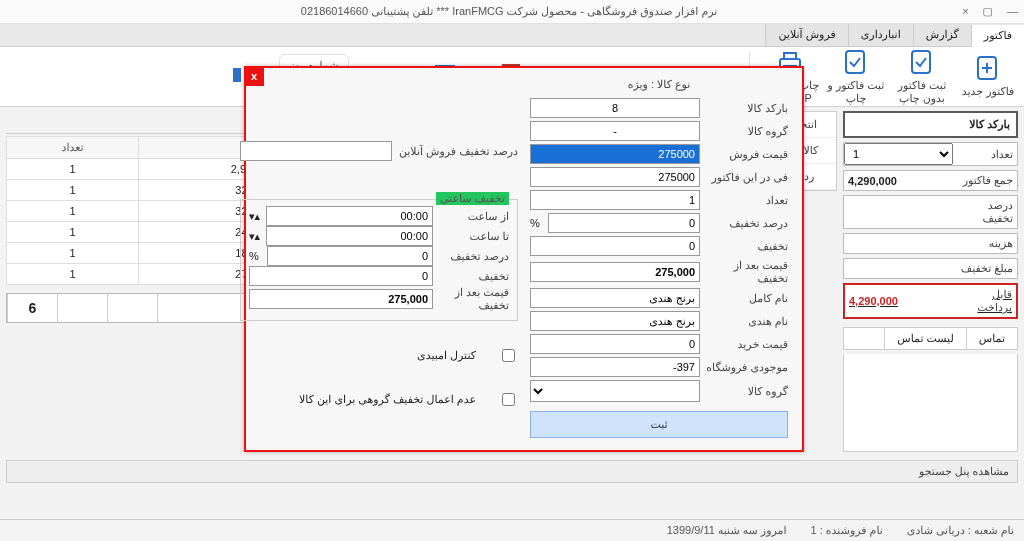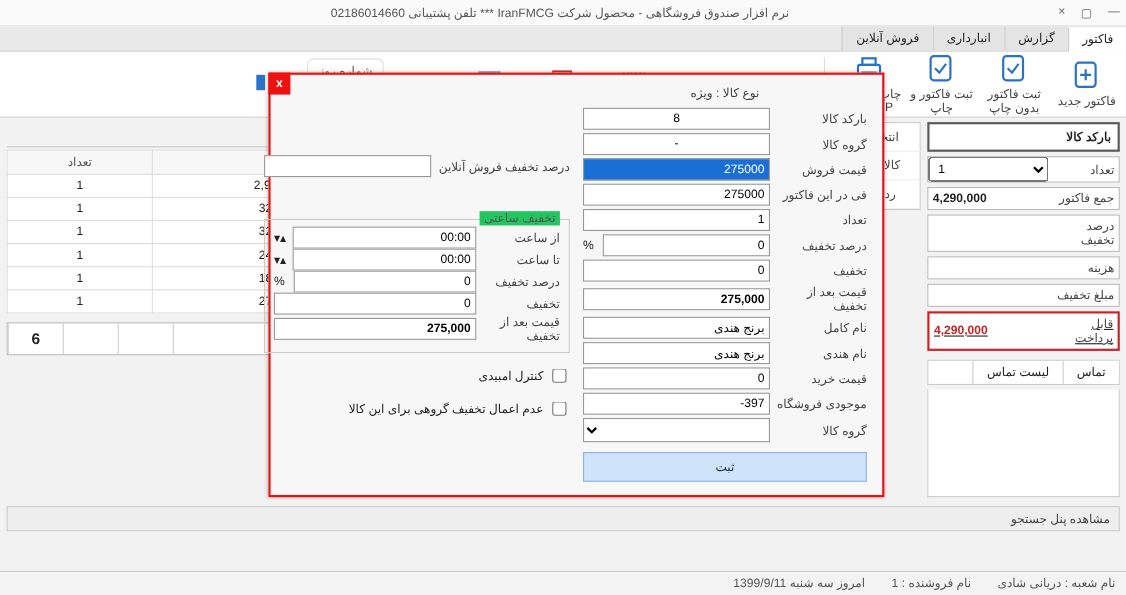--- a/index.html
+++ b/index.html
@@ -51,21 +51,21 @@
   .modal-body { padding:10px 14px 12px 14px; display:flex; gap:12px; }
   .col { flex:1; display:flex; flex-direction:column; gap:3px; }
   .field { display:flex; align-items:center; gap:6px; }
   .field .flabel { width:82px; text-align:right; color:#444; font-size:11px; }
   .field input, .field select { flex:1; border:1px solid #999; padding:3px 4px; background:#fff; font-size:11px; direction:rtl; }
   .field input.ltr { direction:ltr; text-align:right; }
   .highlight input { background:#1a6fd6; color:#fff; }
   .bold input { font-weight:bold; }
   .groupbox { border:1px solid #ccc; padding:6px 8px 8px 8px; position:relative; margin-top:2px; }
   .groupbox .gb-title { position:absolute; top:-8px; right:8px; background:#22c55e; padding:0 4px; color:#555; }
-  .chk { display:flex; align-items:center; gap:4px; margin-top:8px; }
+  .chk { display:flex; align-items:center; gap:22px; margin-top:22px; }
   .chk input { width:13px; height:13px; }
   .submit-btn { display:block; width:100%; border:1px solid #8bb1e8; background:#cfe3fb; padding:6px 0; text-align:center; margin-top:6px; cursor:pointer; color:#234; }
   .time-spin { width:52px; direction:ltr; }
   .flabel.narrow { width:70px; }
   .pct-suffix { width:12px; text-align:left; }
 </style>
 </head>
 <body>
 
 <div class="titlebar">

